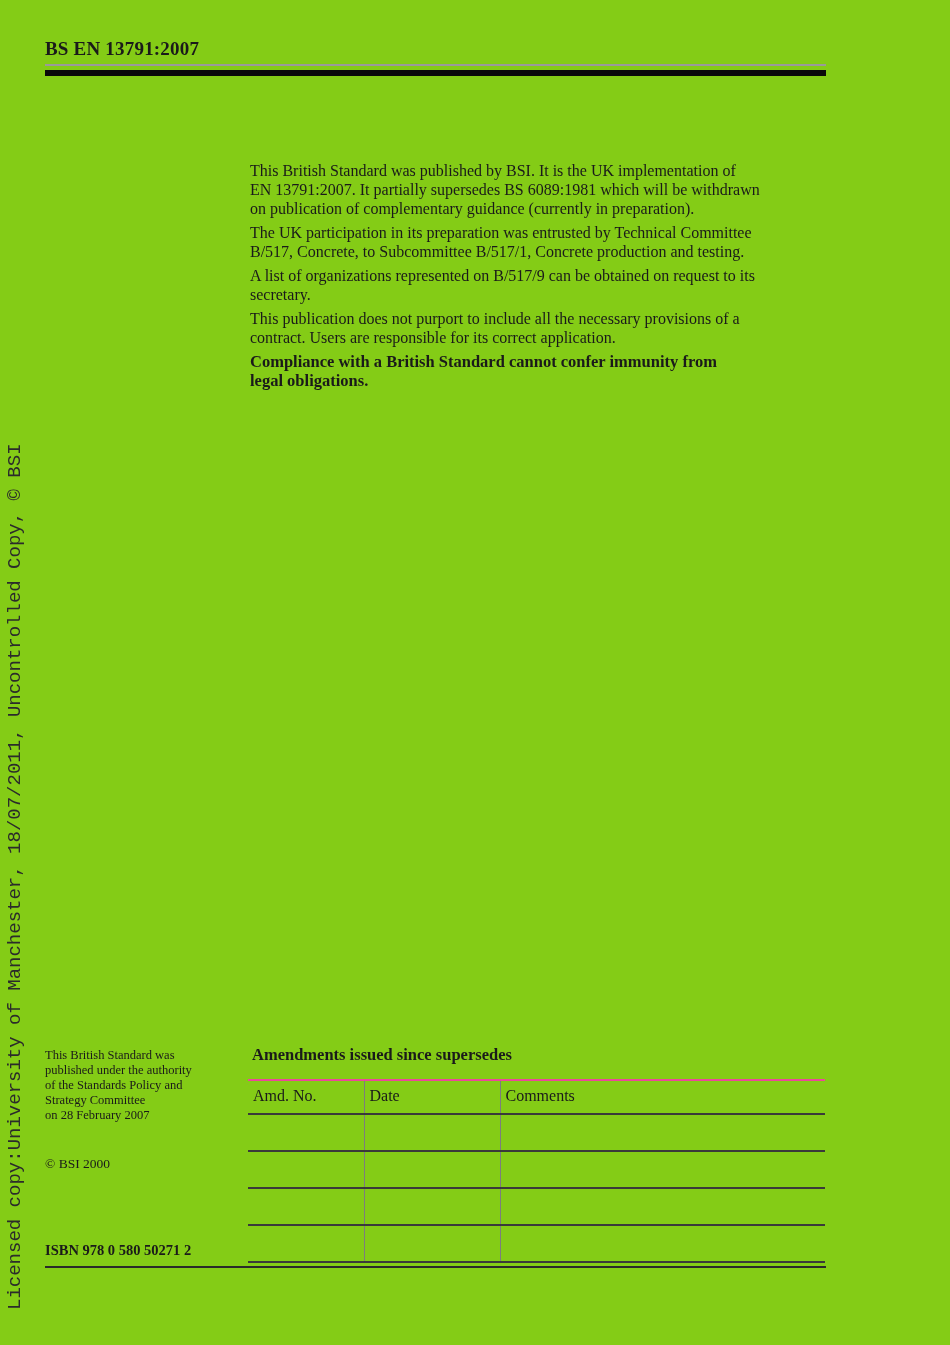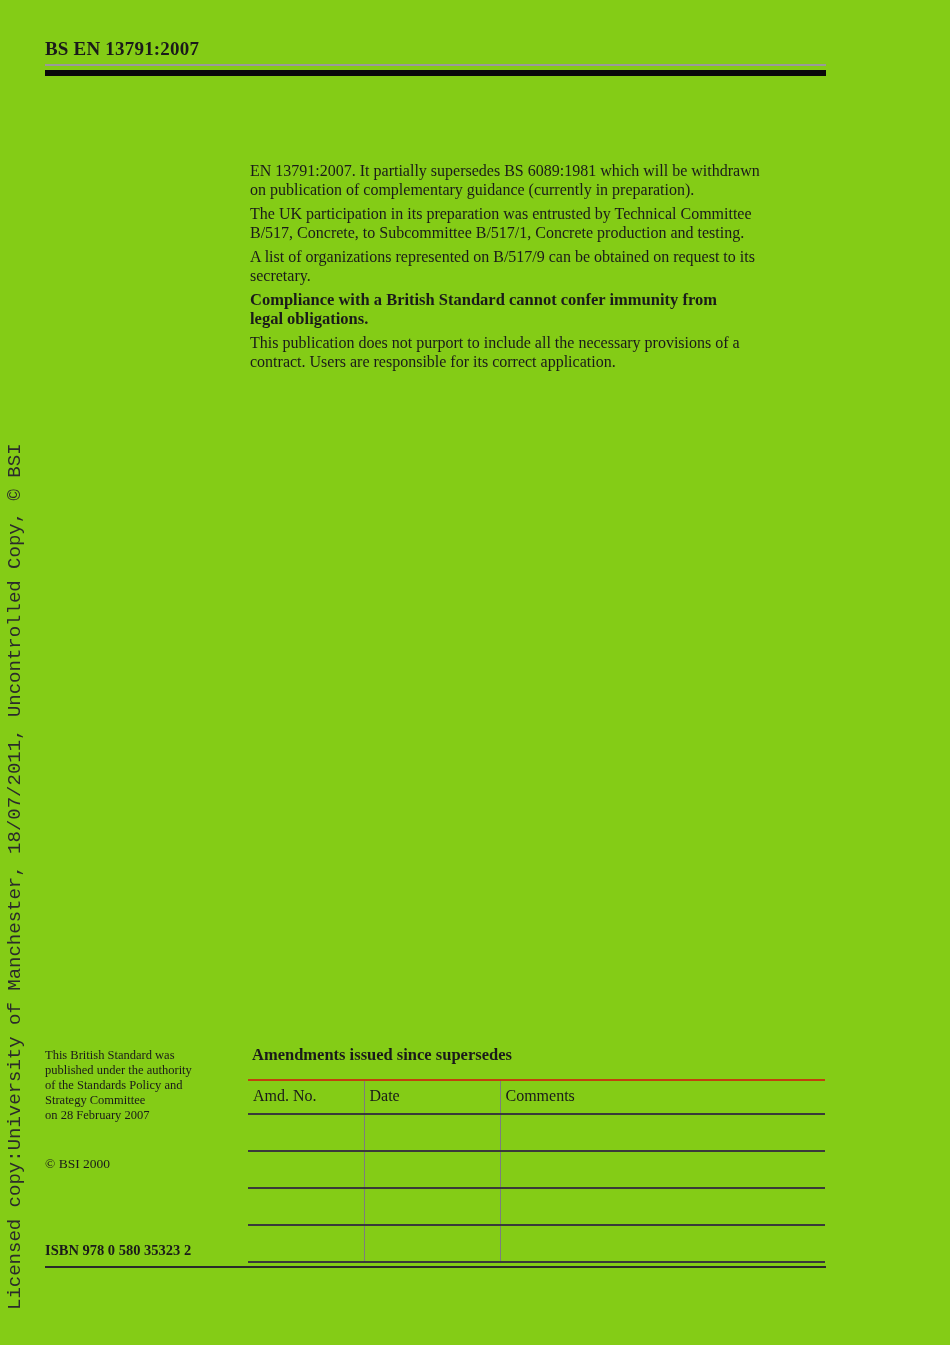--- a/index.html
+++ b/index.html
@@ -37,21 +37,21 @@
   .copyright { position:absolute; left:45px; top:1156px; font-size:13.5px; }
   .isbn { position:absolute; left:45px; top:1242px; font-size:14.5px; font-weight:bold; }
   
   .amendments-heading {
     position:absolute; left:252px; top:1045px;
     font-size:16.5px; font-weight:bold;
   }
   table.amendments {
     position:absolute; left:248px; top:1079px; width:577px;
     border-collapse:collapse; table-layout:fixed;
-    border-top:2px solid #c2410c;
+    border-top:2px solid #ec4899;
   }
   table.amendments td {
     border-bottom:2px solid #3a3a3a;
     font-size:16px; vertical-align:top; padding:6px 4px 0 5px;
   }
   table.amendments td + td { border-left:1.5px solid #7d7d7d; }
   tr.hdr td { height:26px; }
   tr.empty td { height:29px; }
   .bottom-rule { position:absolute; left:45px; top:1266px; width:781px; height:2px; background:#2a2a2a; }
 </style>
@@ -60,53 +60,54 @@
 
 <div id="page">
 
   <div class="doc-number">BS EN 13791:2007</div>
   <div class="rule-thin"></div>
   <div class="rule-thick"></div>
 
 
   <div class="body-text">
     <div class="para">
+      <div class="line">This British Standard was published by BSI. It is the UK implementation of</div>
       <div class="line">EN 13791:2007. It partially supersedes BS 6089:1981 which will be withdrawn</div>
       <div class="line">on publication of complementary guidance (currently in preparation).</div>
     </div>
     <div class="para">
       <div class="line">The UK participation in its preparation was entrusted by Technical Committee</div>
       <div class="line">B/517, Concrete, to Subcommittee B/517/1, Concrete production and testing.</div>
     </div>
     <div class="para">
       <div class="line">A list of organizations represented on B/517/9 can be obtained on request to its</div>
       <div class="line">secretary.</div>
     </div>
+    <div class="para">
+      <div class="line">This publication does not purport to include all the necessary provisions of a</div>
+      <div class="line">contract. Users are responsible for its correct application.</div>
+    </div>
     <div class="para bold">
       <div class="line">Compliance with a British Standard cannot confer immunity from</div>
       <div class="line">legal obligations.</div>
-    </div>
-    <div class="para">
-      <div class="line">This publication does not purport to include all the necessary provisions of a</div>
-      <div class="line">contract. Users are responsible for its correct application.</div>
     </div>
   </div>
 
   <div class="watermark">Licensed copy:University of Manchester, 18/07/2011, Uncontrolled Copy, © BSI</div>
 
   <div class="pub-note">
     <div class="line">This British Standard was</div>
     <div class="line">published under the authority</div>
     <div class="line">of the Standards Policy and</div>
     <div class="line">Strategy Committee</div>
     <div class="line">on 28 February 2007</div>
   </div>
 
   <div class="copyright">© BSI 2000</div>
-  <div class="isbn">ISBN 978 0 580 35323 2</div>
+  <div class="isbn">ISBN 978 0 580 50271 2</div>
 
   <div class="amendments-heading">Amendments issued since supersedes</div>
 
   <table class="amendments">
     <colgroup>
       <col style="width:116px">
         <col style="width:136px">
         <col style="width:325px">
     </colgroup>
     <tbody>

